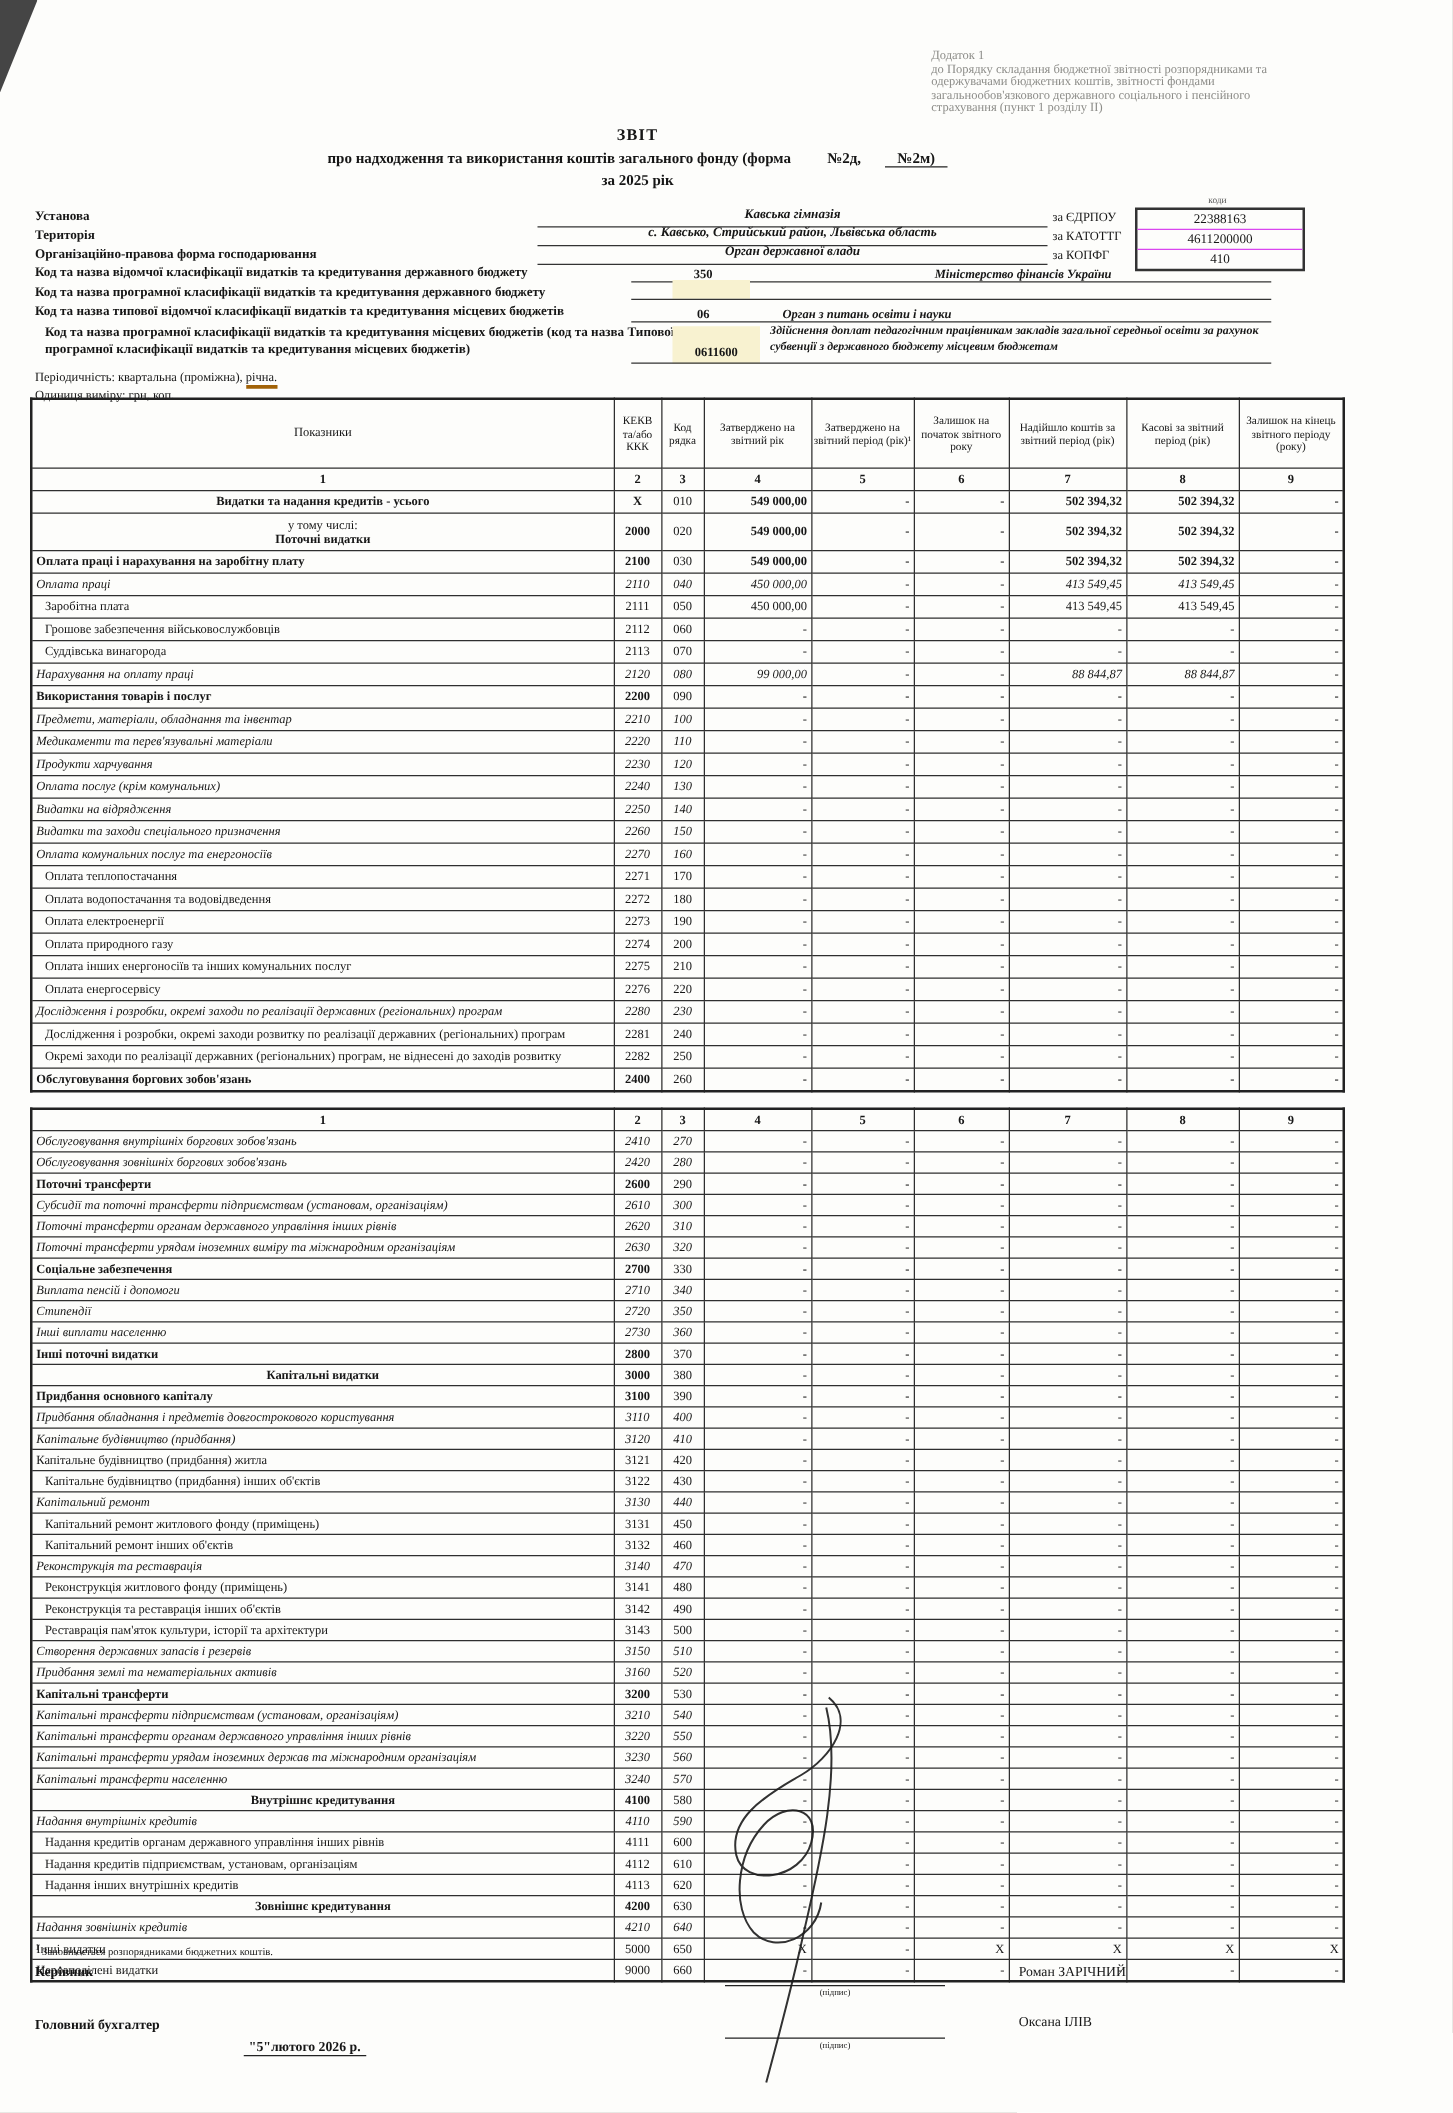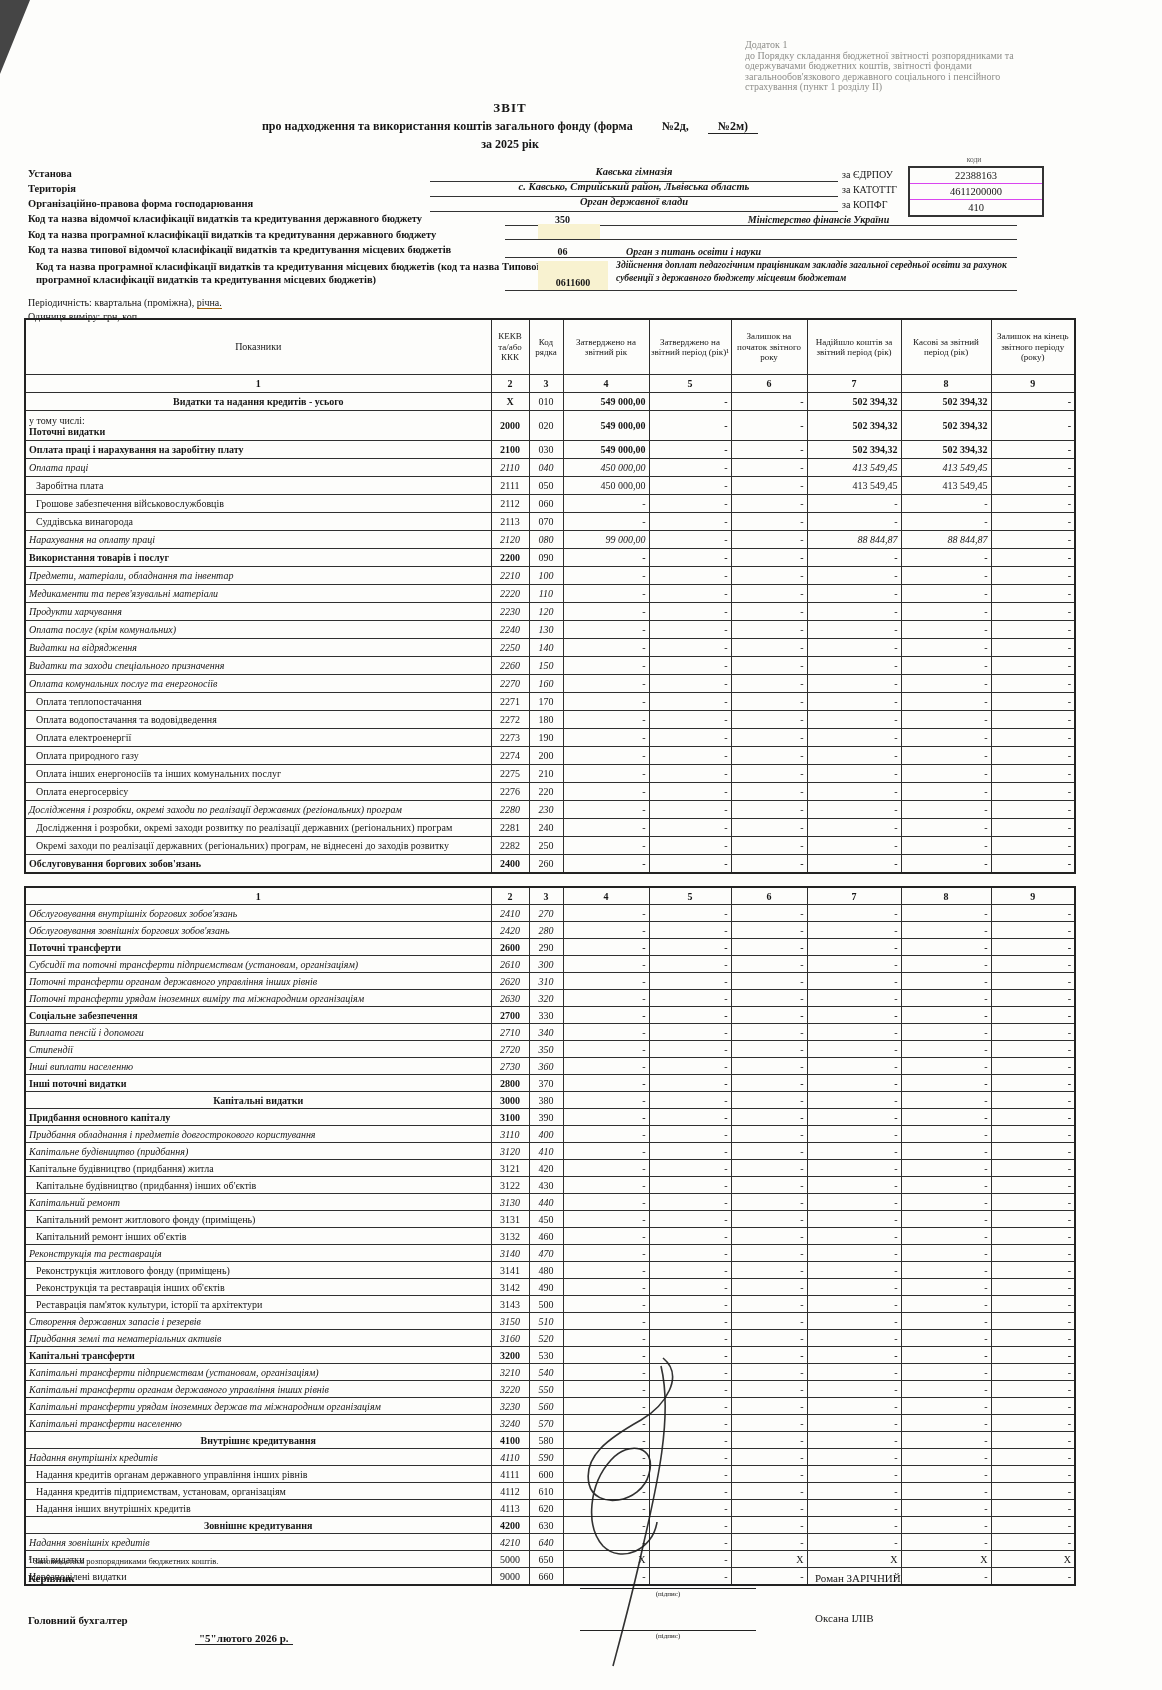--- a/index.html
+++ b/index.html
@@ -33,40 +33,40 @@
   .cls-code{width:115px;text-align:center;font-weight:bold;}
   .cls-name{flex:1;text-align:center;font-style:italic;font-weight:bold;}
   .hl{background:#f8f2d0;}
   .prog-code-box{position:absolute;left:538px;top:224px;width:62px;height:15px;}
   .local-prog-code{position:absolute;left:538px;top:261px;width:70px;height:30px;
         font-size:10px;font-weight:bold;text-align:center;line-height:44px;}
   .local-prog-name{position:absolute;left:616px;top:259px;width:400px;font-size:9.5px;
         font-style:italic;font-weight:bold;line-height:13px;}
   .uline{position:absolute;border-bottom:1px solid #333;}
   .period{position:absolute;left:28px;font-size:10px;}
-  .u{border-bottom:1px solid #a16207;}
+  .u{border-bottom:3px solid #a16207;}
 
   .rep-table{position:absolute;left:24px;border-collapse:collapse;table-layout:fixed;
         width:1050px;border:2px solid #222;}
   .rep-table td,.rep-table th{border:1px solid #2f2f2f;overflow:hidden;}
   .rep-table thead th{font-size:9px;font-weight:normal;line-height:10.5px;padding:2px 1px;
         text-align:center;vertical-align:middle;height:50px;}
   .rep-table thead th.h-ind{font-size:10px;}
   .numrow td{height:12px;font-size:9.5px;font-weight:bold;text-align:center;padding:0;}
   .rep-table tbody td{font-size:10px;padding:0 3px;height:16px;}
   .t1 tbody td{height:17px;}
   .c-name{text-align:left;}
   .c-kekv,.c-code{text-align:center;font-size:9.5px;}
   .c-val{text-align:right;font-size:9.5px;}
   tr.st-item .c-name,tr.st-item .c-kekv,tr.st-item .c-code,tr.st-item .c-val{font-style:italic;}
   tr.st-group .c-name,tr.st-group .c-kekv{font-weight:bold;}
   tr.st-group .c-val{font-weight:bold;}
   tr.st-total .c-name{font-weight:bold;text-align:center;}
   tr.st-total .c-kekv,tr.st-total .c-val{font-weight:bold;}
-  tr.st-total2 .c-name{text-align:left;}
+  tr.st-total2 .c-name{text-align:center;}
   tr.st-total2 .c-name .line2{font-weight:bold;}
   tr.st-total2 .c-kekv,tr.st-total2 .c-val{font-weight:bold;}
   tr.st-section .c-name{font-weight:bold;text-align:center;}
   tr.st-section .c-kekv{font-weight:bold;}
   tr.st-sub .c-name{padding-left:10px;}
 
   .footnote{position:absolute;left:28px;top:1554px;font-size:8.5px;}
   .sign-role{position:absolute;left:28px;font-size:11px;font-weight:bold;}
   .sign-line{position:absolute;left:580px;width:176px;border-bottom:1.5px solid #222;height:0;}
   .sign-caption{position:absolute;left:580px;width:176px;text-align:center;font-size:7px;}

